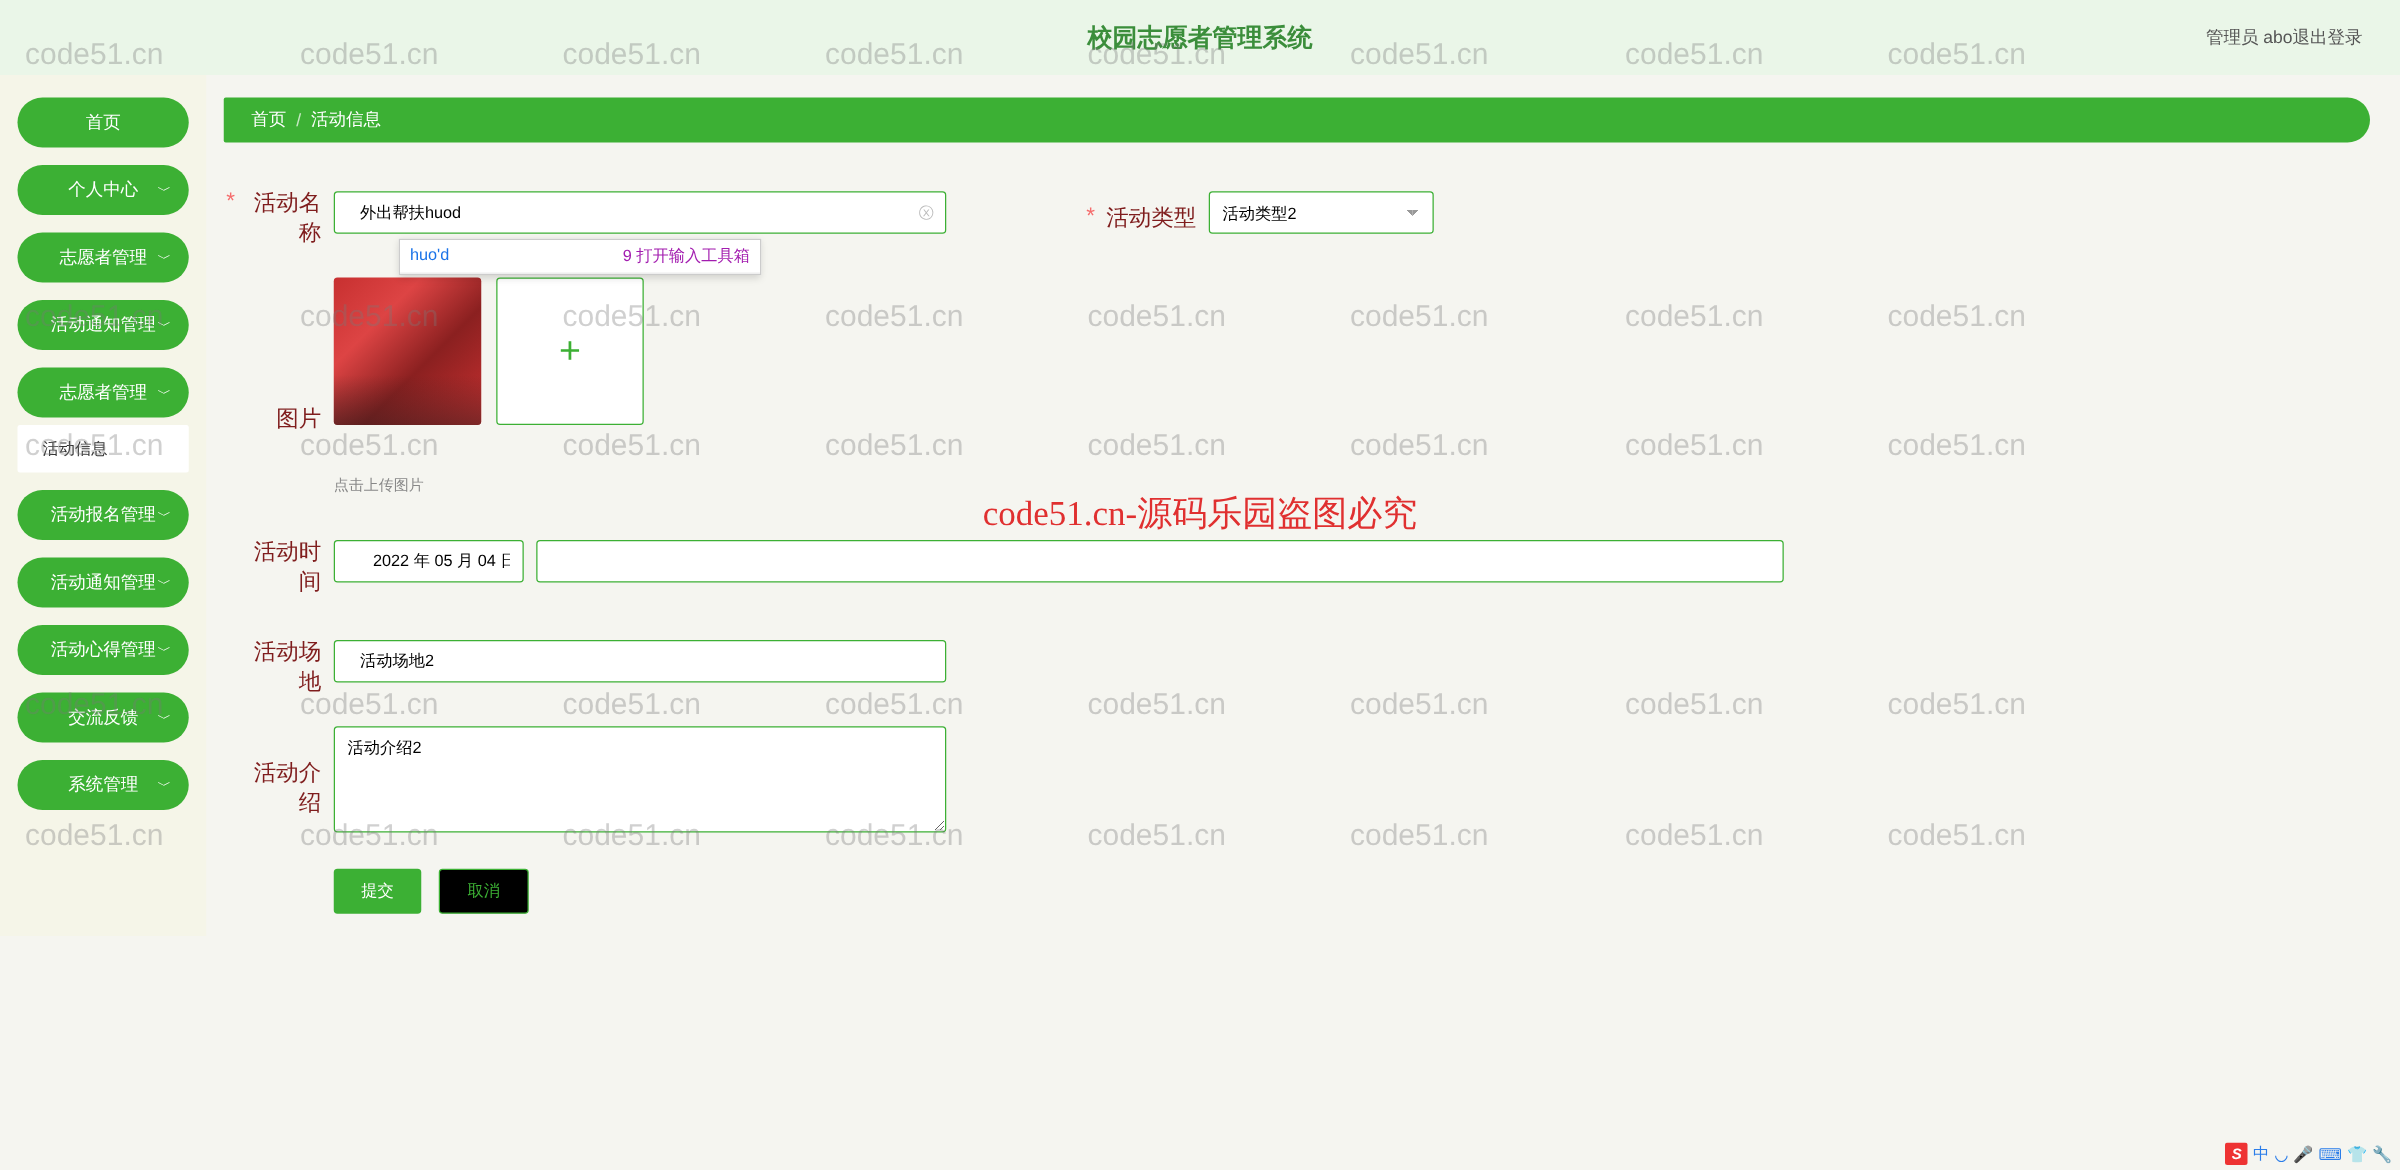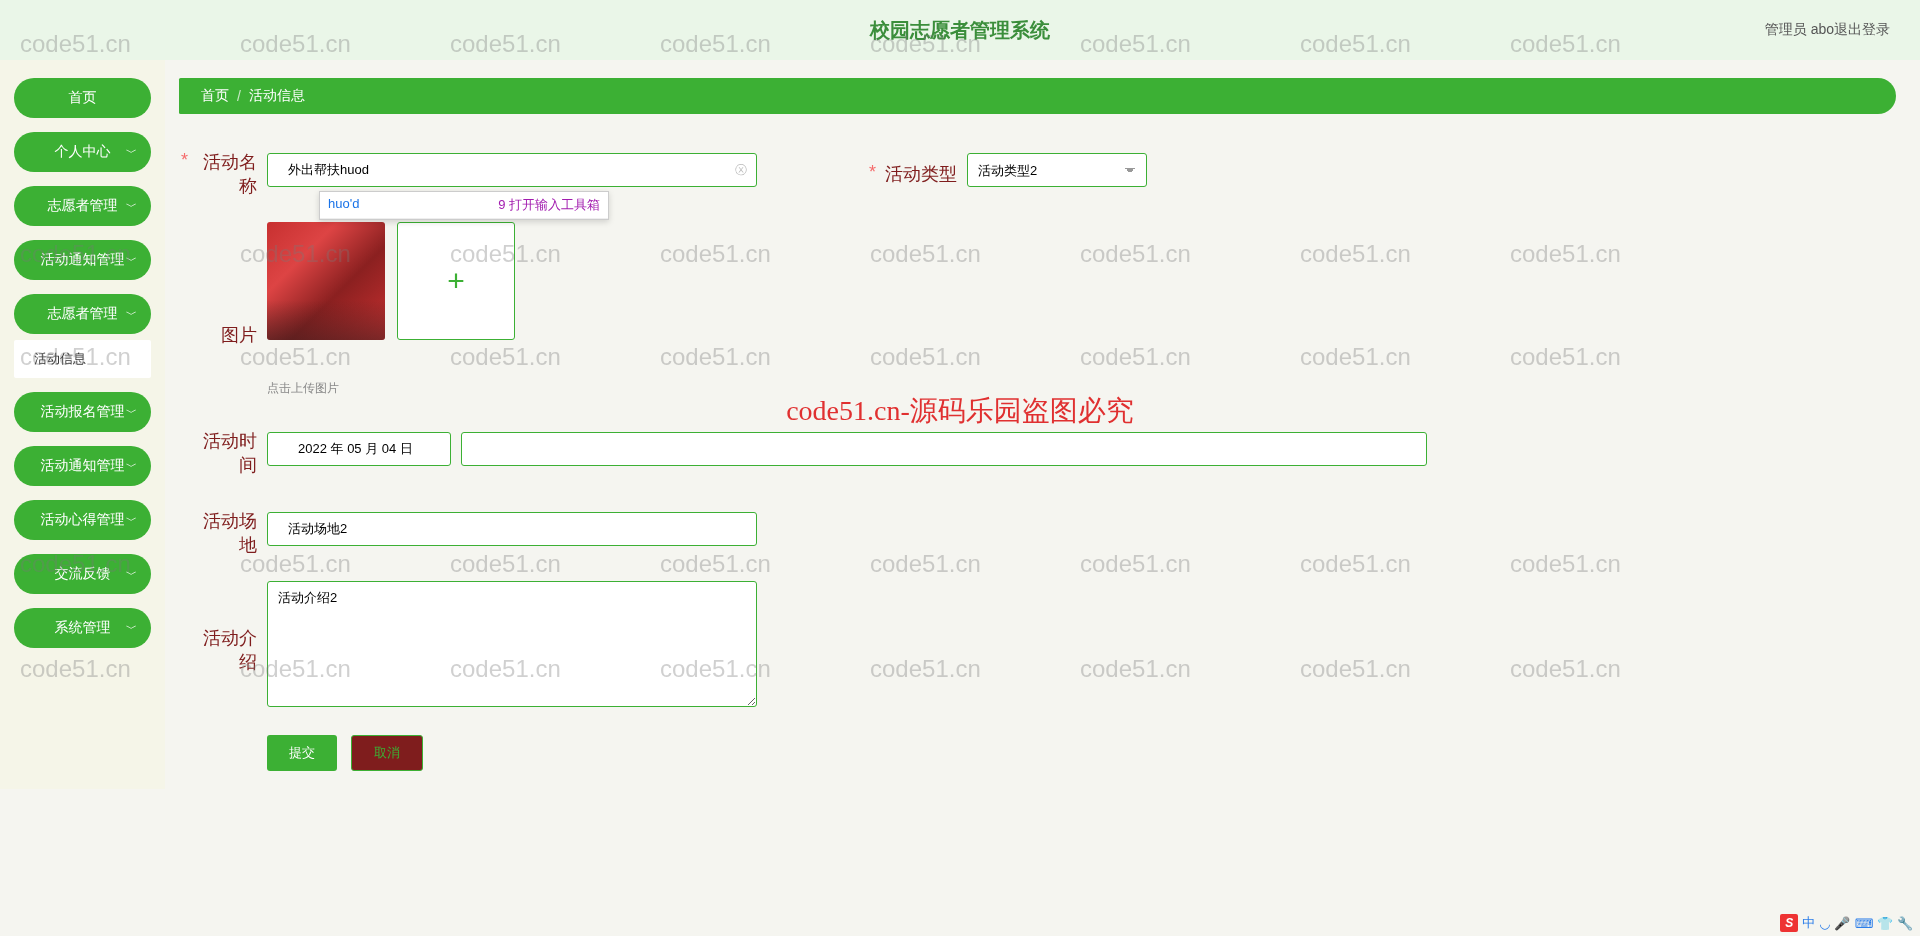--- a/index.html
+++ b/index.html
@@ -26,22 +26,22 @@
 .row { display: flex; align-items: center; margin-bottom: 24px; }
 .row.two { align-items: center; }
 .label { width: 68px; text-align: right; font-size: 18px; color: #7f1d1d; margin-right: 10px; padding-top: 8px; position: relative; }
 .label.req::before { content: "*"; color: #f56c6c; position: absolute; left: -8px; }
 .field { flex: 1; max-width: 490px; }
 .field-wide { flex: 1; max-width: 1160px; }
 
 .input, .select, .textarea { width: 100%; border: 1.5px solid #3cb034; border-radius: 3px; padding: 7px 10px; font-size: 13px; background: #fff; outline: none; }
 .input { height: 34px; padding-left: 20px; }
 .select { height: 34px; appearance: none; background-image: linear-gradient(45deg, transparent 50%, #999 50%), linear-gradient(135deg, #999 50%, transparent 50%); background-position: calc(100% - 16px) 14px, calc(100% - 11px) 14px; background-size: 5px 5px; background-repeat: no-repeat; padding-right: 30px; }
-.textarea { height: 126px; resize: vertical; }
-.date-input { width: 184px; border: 1.5px solid #3cb034; border-radius: 3px; padding: 7px 10px 7px 30px; font-size: 13px; background: #fff; position: relative; height: 34px; }
+.textarea { height: 85px; resize: vertical; }
+.date-input { width: 152px; border: 1.5px solid #3cb034; border-radius: 3px; padding: 7px 10px 7px 30px; font-size: 13px; background: #fff; position: relative; height: 34px; }
 .date-wrap { position: relative; display: inline-block; }
 .date-wrap::before { content: "📅"; position: absolute; left: 8px; top: 7px; font-size: 12px; filter: grayscale(1) opacity(0.6); }
 
 .img-row { display: flex; gap: 12px; align-items: flex-start; }
 .thumb { width: 118px; height: 118px; border-radius: 3px; background: linear-gradient(135deg, #c73030 0%, #d44 30%, #8b2020 60%, #c73030 100%); position: relative; overflow: hidden; }
 .thumb::after { content:""; position:absolute; bottom:0; left:0; right:0; height:40px; background: linear-gradient(180deg, transparent, rgba(50,30,30,0.5)); }
 .upload-box { width: 118px; height: 118px; border: 1.5px solid #3cb034; border-radius: 3px; display: flex; align-items: center; justify-content: center; font-size: 30px; color: #3cb034; cursor: pointer; background: #fff; }
 .hint { font-size: 12px; color: #888; margin-top: 6px; }
 
 .clear-icon { position: absolute; right: 10px; top: 9px; color: #bbb; font-size: 12px; cursor: pointer; }
@@ -52,21 +52,21 @@
 .ime-input { color: #1a73e8; }
 .ime-tool { color: #a21caf; font-size: 13px; }
 .ime-cands { display: flex; padding: 4px 8px; gap: 10px; align-items: center; white-space: nowrap; }
 .cand { color: #333; cursor: pointer; }
 .cand.sel { color: #d93025; }
 .cand .n { color: #999; font-size: 11px; margin-right: 2px; }
 .ime-more { color: #999; margin-left: auto; }
 
 .btns { display: flex; gap: 14px; margin-left: 78px; }
 .btn-submit { background: #3cb034; color: #fff; border: none; padding: 9px 22px; border-radius: 3px; font-size: 13px; cursor: pointer; }
-.btn-cancel { background: #7f1d1d; color: #3cb034; border: 1px solid #3cb034; padding: 8px 22px; border-radius: 3px; font-size: 13px; cursor: pointer; font-family: Liberation Serif, serif; }
+.btn-cancel { background: #000000; color: #3cb034; border: 1px solid #3cb034; padding: 8px 22px; border-radius: 3px; font-size: 13px; cursor: pointer; font-family: Liberation Serif, serif; }
 
 .watermark-grid { position: fixed; inset: 0; pointer-events: none; z-index: 1; }
 .wm { position: absolute; color: rgba(120,120,120,0.35); font-size: 24px; font-family: Arial; }
 .wm-center { position: fixed; left: 50%; top: 392px; transform: translateX(-50%); color: #e03030; font-size: 28px; font-family: "SimSun", serif; z-index: 50; pointer-events: none; white-space: nowrap; }
 
 .taskbar { position: fixed; bottom: 4px; right: 6px; display: flex; gap: 4px; align-items: center; z-index: 200; }
 .tb-icon { width: 18px; height: 18px; display: inline-flex; align-items: center; justify-content: center; font-size: 12px; }
 .tb-s { background: #e33; color: #fff; border-radius: 2px; font-weight: bold; font-style: italic; }
 .tb-txt { color: #2b7de9; font-size: 13px; }
 </style>

